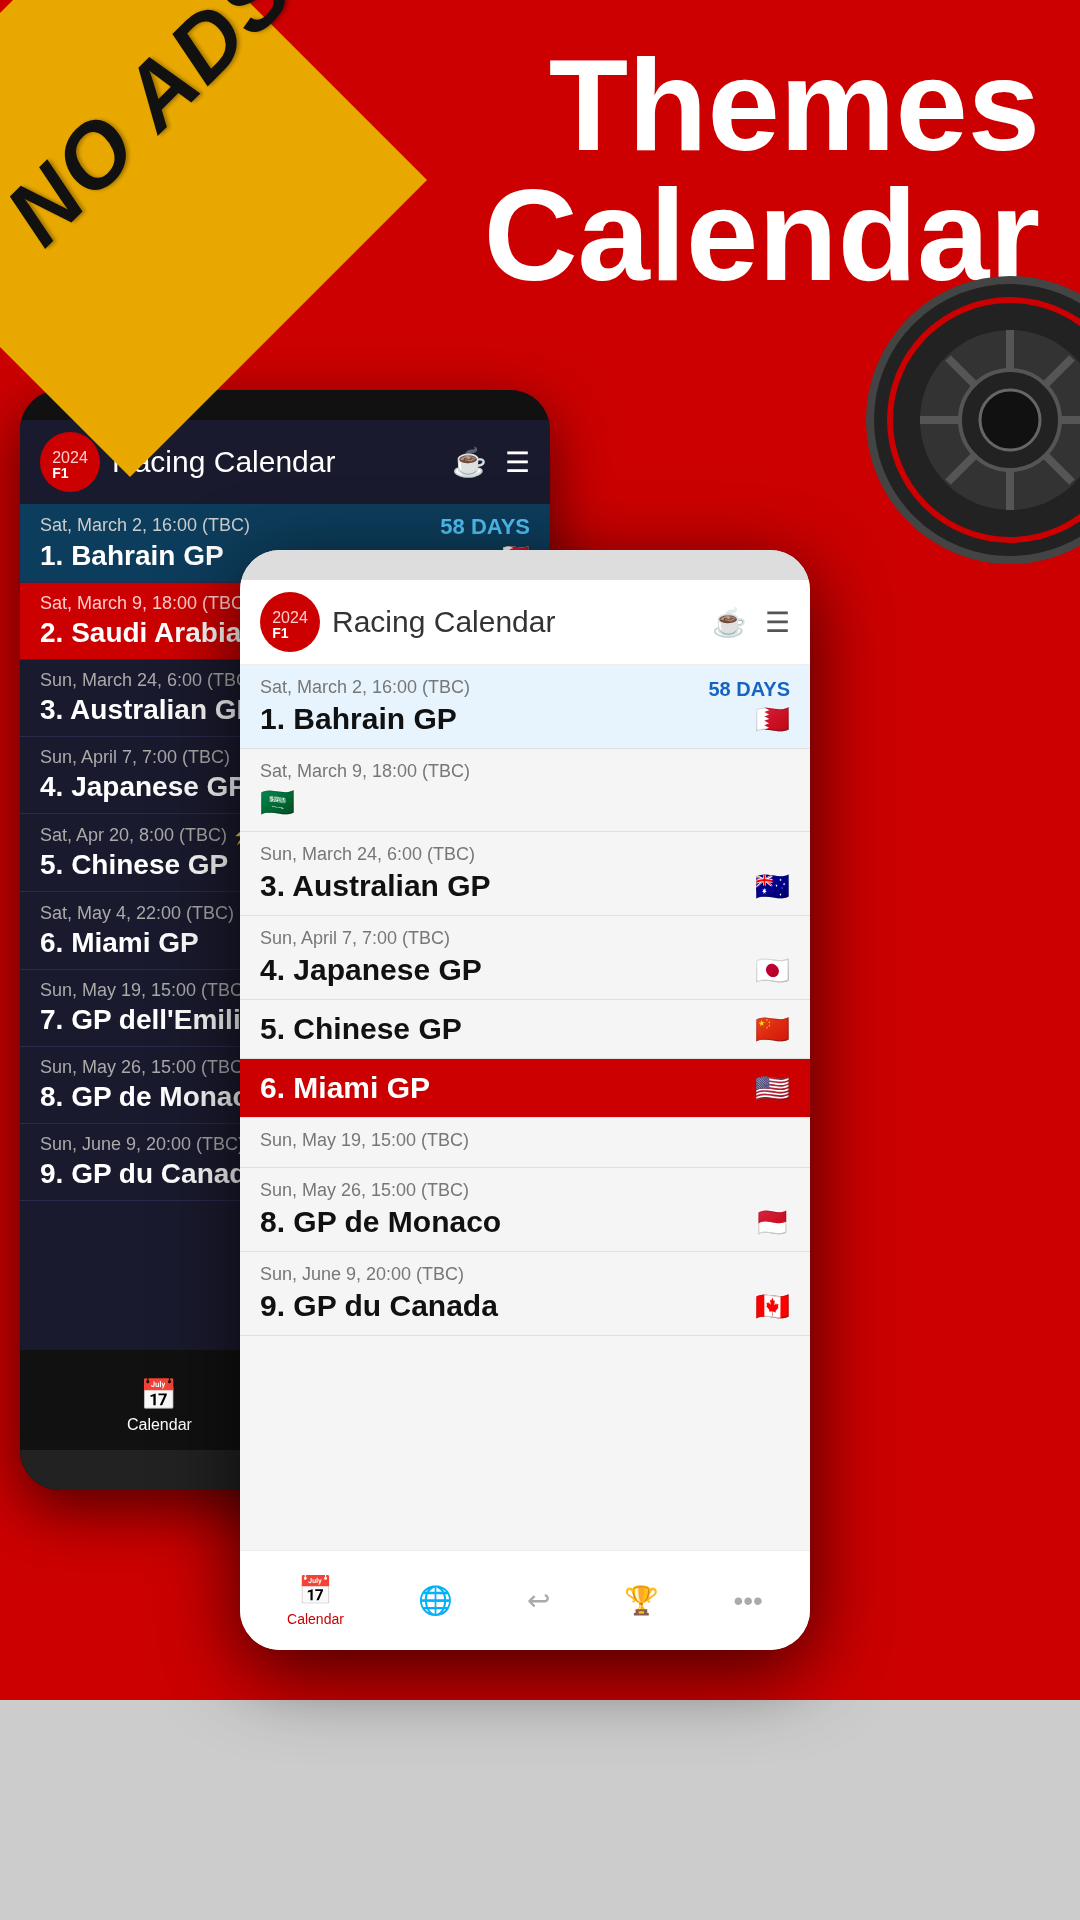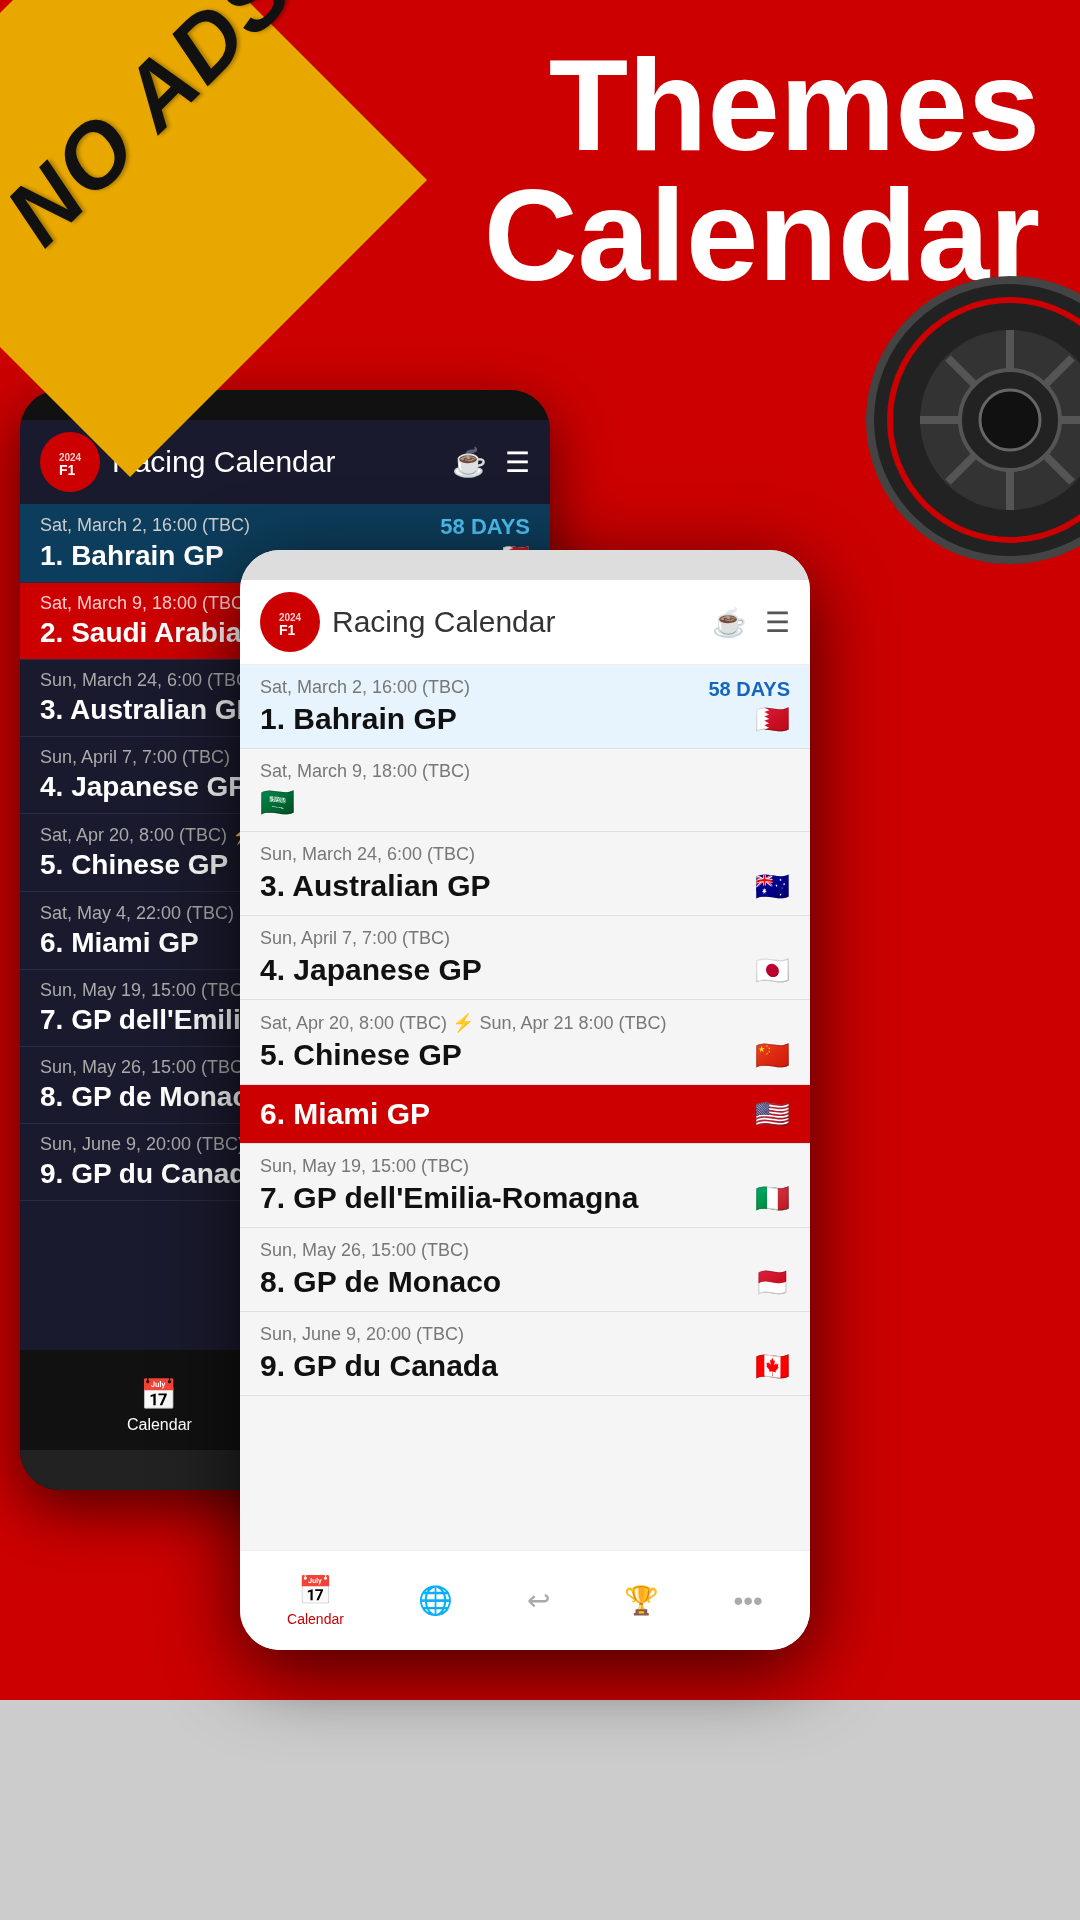--- a/index.html
+++ b/index.html
@@ -353,23 +353,23 @@
       position: absolute;
       bottom: 0;
       left: 0;
       right: 0;
       height: 220px;
       background: #ccc;
       z-index: 0;
     }
 
     .logo-year {
-      font-size: 10px;
+      font-size: 16px;
       color: #ffcccc;
-      font-weight: 700;
+      font-weight: 400;
       line-height: 1;
       margin-top: 6px;
     }
     .logo-f1 {
       font-size: 14px;
       color: white;
       font-weight: 900;
       line-height: 1;
     }
   </style>
@@ -559,39 +559,34 @@
         </div>
       </div>
       <div class="race-item-light">
         <div class="race-date-light">Sun, April 7, 7:00 (TBC)</div>
         <div class="race-name-row">
           <div class="race-name-light">4. Japanese GP</div>
           <span class="race-flag">🇯🇵</span>
         </div>
       </div>
       <div class="race-item-light">
-        <div class="race-date-light">Sat, Apr 20, 8:00 (TBC) ⚡ Sun, Apr 21 8:00 (TBC)</div>
         <div class="race-name-row">
           <div class="race-name-light">5. Chinese GP</div>
           <span class="race-flag">🇨🇳</span>
         </div>
       </div>
 
       <div class="race-item-light active">
         <div class="race-name-row">
           <div class="race-name-light active">6. Miami GP</div>
           <span class="race-flag">🇺🇸</span>
         </div>
       </div>
       <div class="race-item-light">
         <div class="race-date-light">Sun, May 19, 15:00 (TBC)</div>
-        <div class="race-name-row">
-          <div class="race-name-light">7. GP dell'Emilia-Romagna</div>
-          <span class="race-flag">🇮🇹</span>
-        </div>
       </div>
       <div class="race-item-light">
         <div class="race-date-light">Sun, May 26, 15:00 (TBC)</div>
         <div class="race-name-row">
           <div class="race-name-light">8. GP de Monaco</div>
           <span class="race-flag">🇲🇨</span>
         </div>
       </div>
       <div class="race-item-light">
         <div class="race-date-light">Sun, June 9, 20:00 (TBC)</div>

